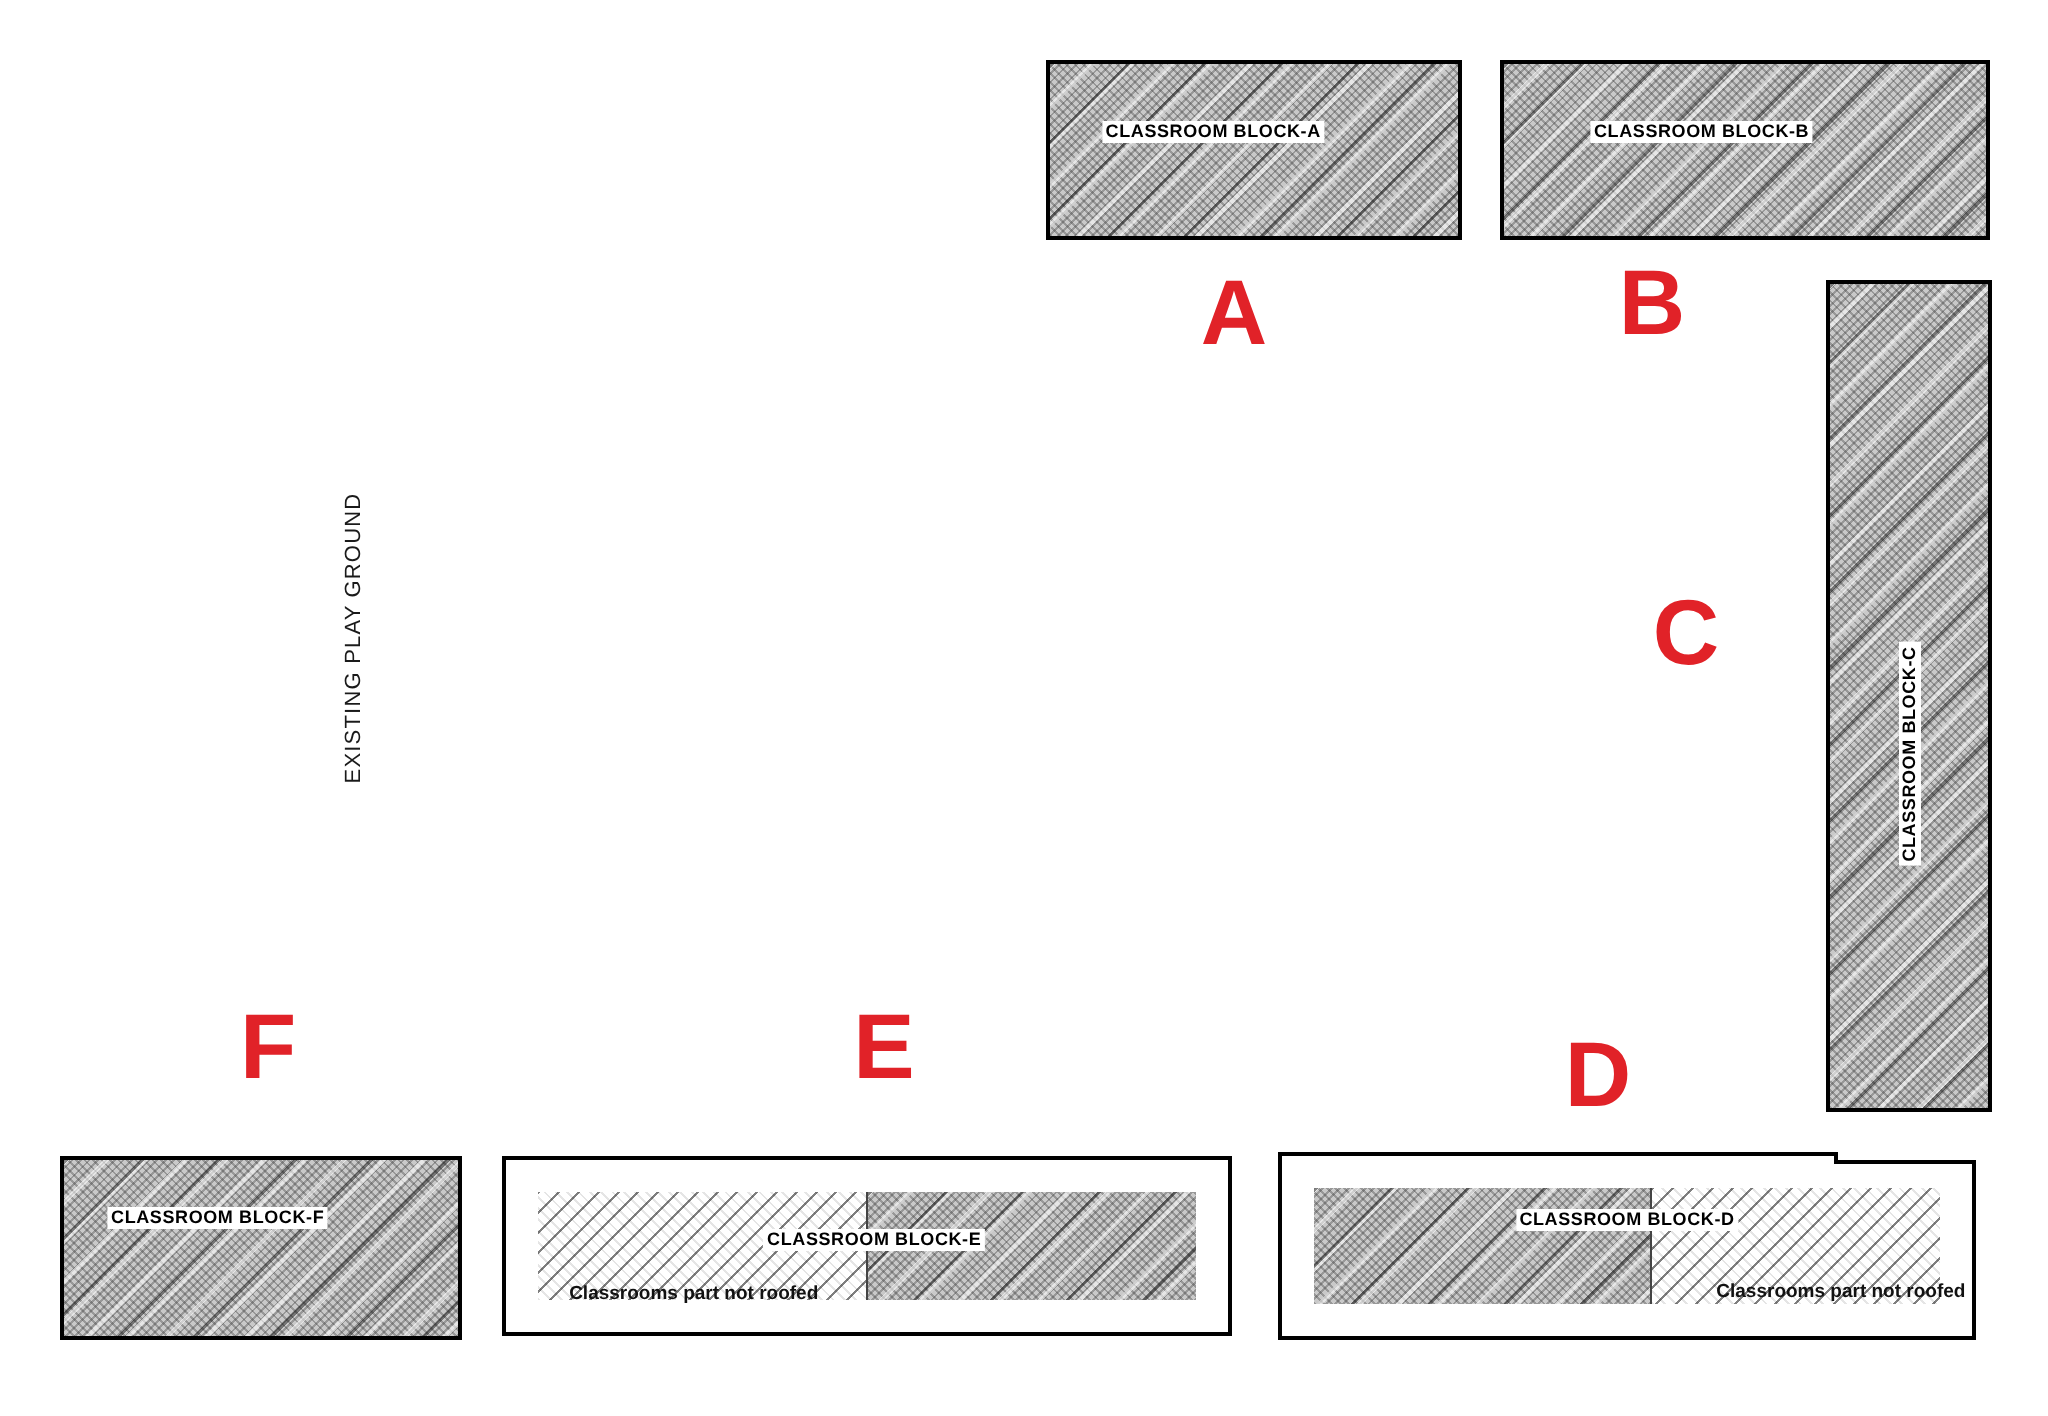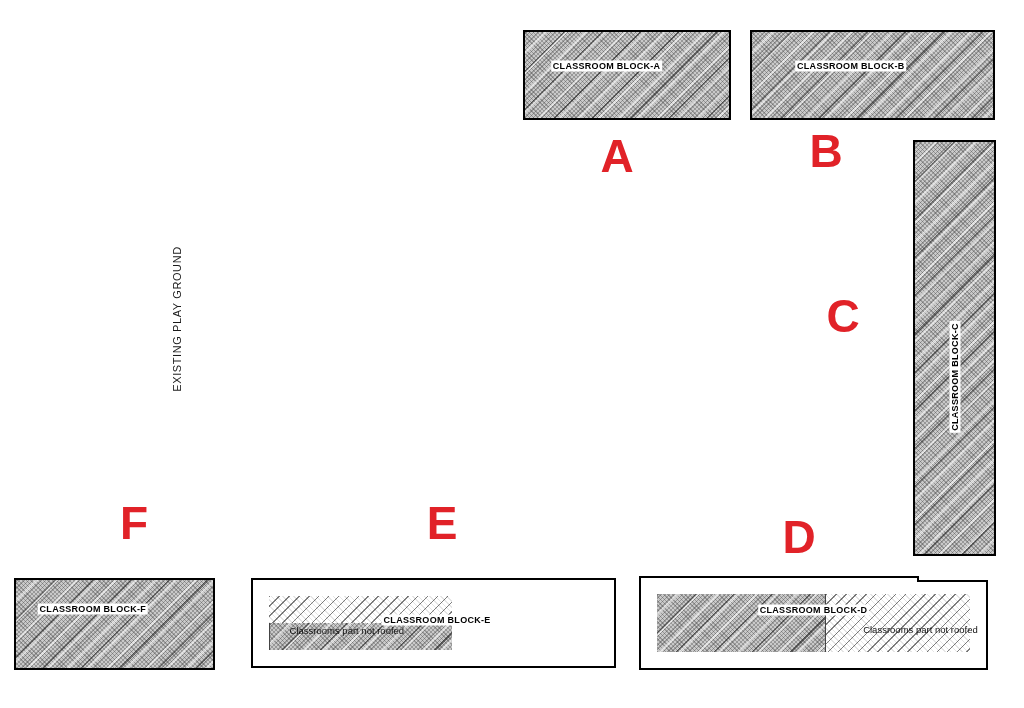--- a/index.html
+++ b/index.html
@@ -27,38 +27,38 @@
   .halves{display:flex;align-items:stretch;padding:16px;}
   .half{height:100%;}
   .divider-left{border-left:1px solid #444;}
   .block-label{
     position:absolute;z-index:3;transform:translate(-50%,-50%);
     background:#fff;font-weight:bold;font-size:9px;letter-spacing:.3px;
     white-space:nowrap;padding:1px 2px;line-height:1;
   }
   .block-note{
     position:absolute;z-index:3;transform:translate(-50%,-50%);
-    font-weight:normal;font-size:9.5px;white-space:nowrap;line-height:1;color:#111;
+    font-weight:bold;font-size:9.5px;white-space:nowrap;line-height:1;color:#111;margin-top:16px;
   }
   .vlabel{transform:translate(-50%,-50%) rotate(-90deg);}
   .marker{
     position:absolute;z-index:4;transform:translate(-50%,-50%);
     color:var(--marker-red,#e12228);font-weight:bold;font-size:46px;line-height:1;
   }
   #playground-label{
     position:absolute;left:177px;top:319px;z-index:2;
     transform:translate(-50%,-50%) rotate(-90deg);
     font-size:11px;letter-spacing:.6px;white-space:nowrap;color:#1a1a1a;
   }
   
   #block-a{left:523px;top:30px;width:208px;height:90px;}
   #block-b{left:750px;top:30px;width:245px;height:90px;}
   #block-c{left:913px;top:140px;width:83px;height:416px;}
-  #block-f{left:14px;top:578px;width:201px;height:92px;padding-left:28px;}
-  #block-e{left:251px;top:578px;width:365px;height:90px;flex-direction:column;}
+  #block-f{left:30px;top:578px;width:201px;height:92px;padding-left:28px;}
+  #block-e{left:251px;top:578px;width:365px;height:90px;}
   #block-d{left:639px;top:576px;width:349px;height:94px;}
   #block-e .half-light{width:183px;}
   #block-e .half-dense{width:182px;}
   #block-d .half-dense{width:188px;}
   #block-d .half-light{width:161px;}
   
   #d-notch{
     position:absolute;z-index:2;top:-2px;right:-2px;width:71px;height:6px;
     background:#fff;border-left:2px solid #000;border-bottom:2px solid #000;
     box-sizing:border-box;

